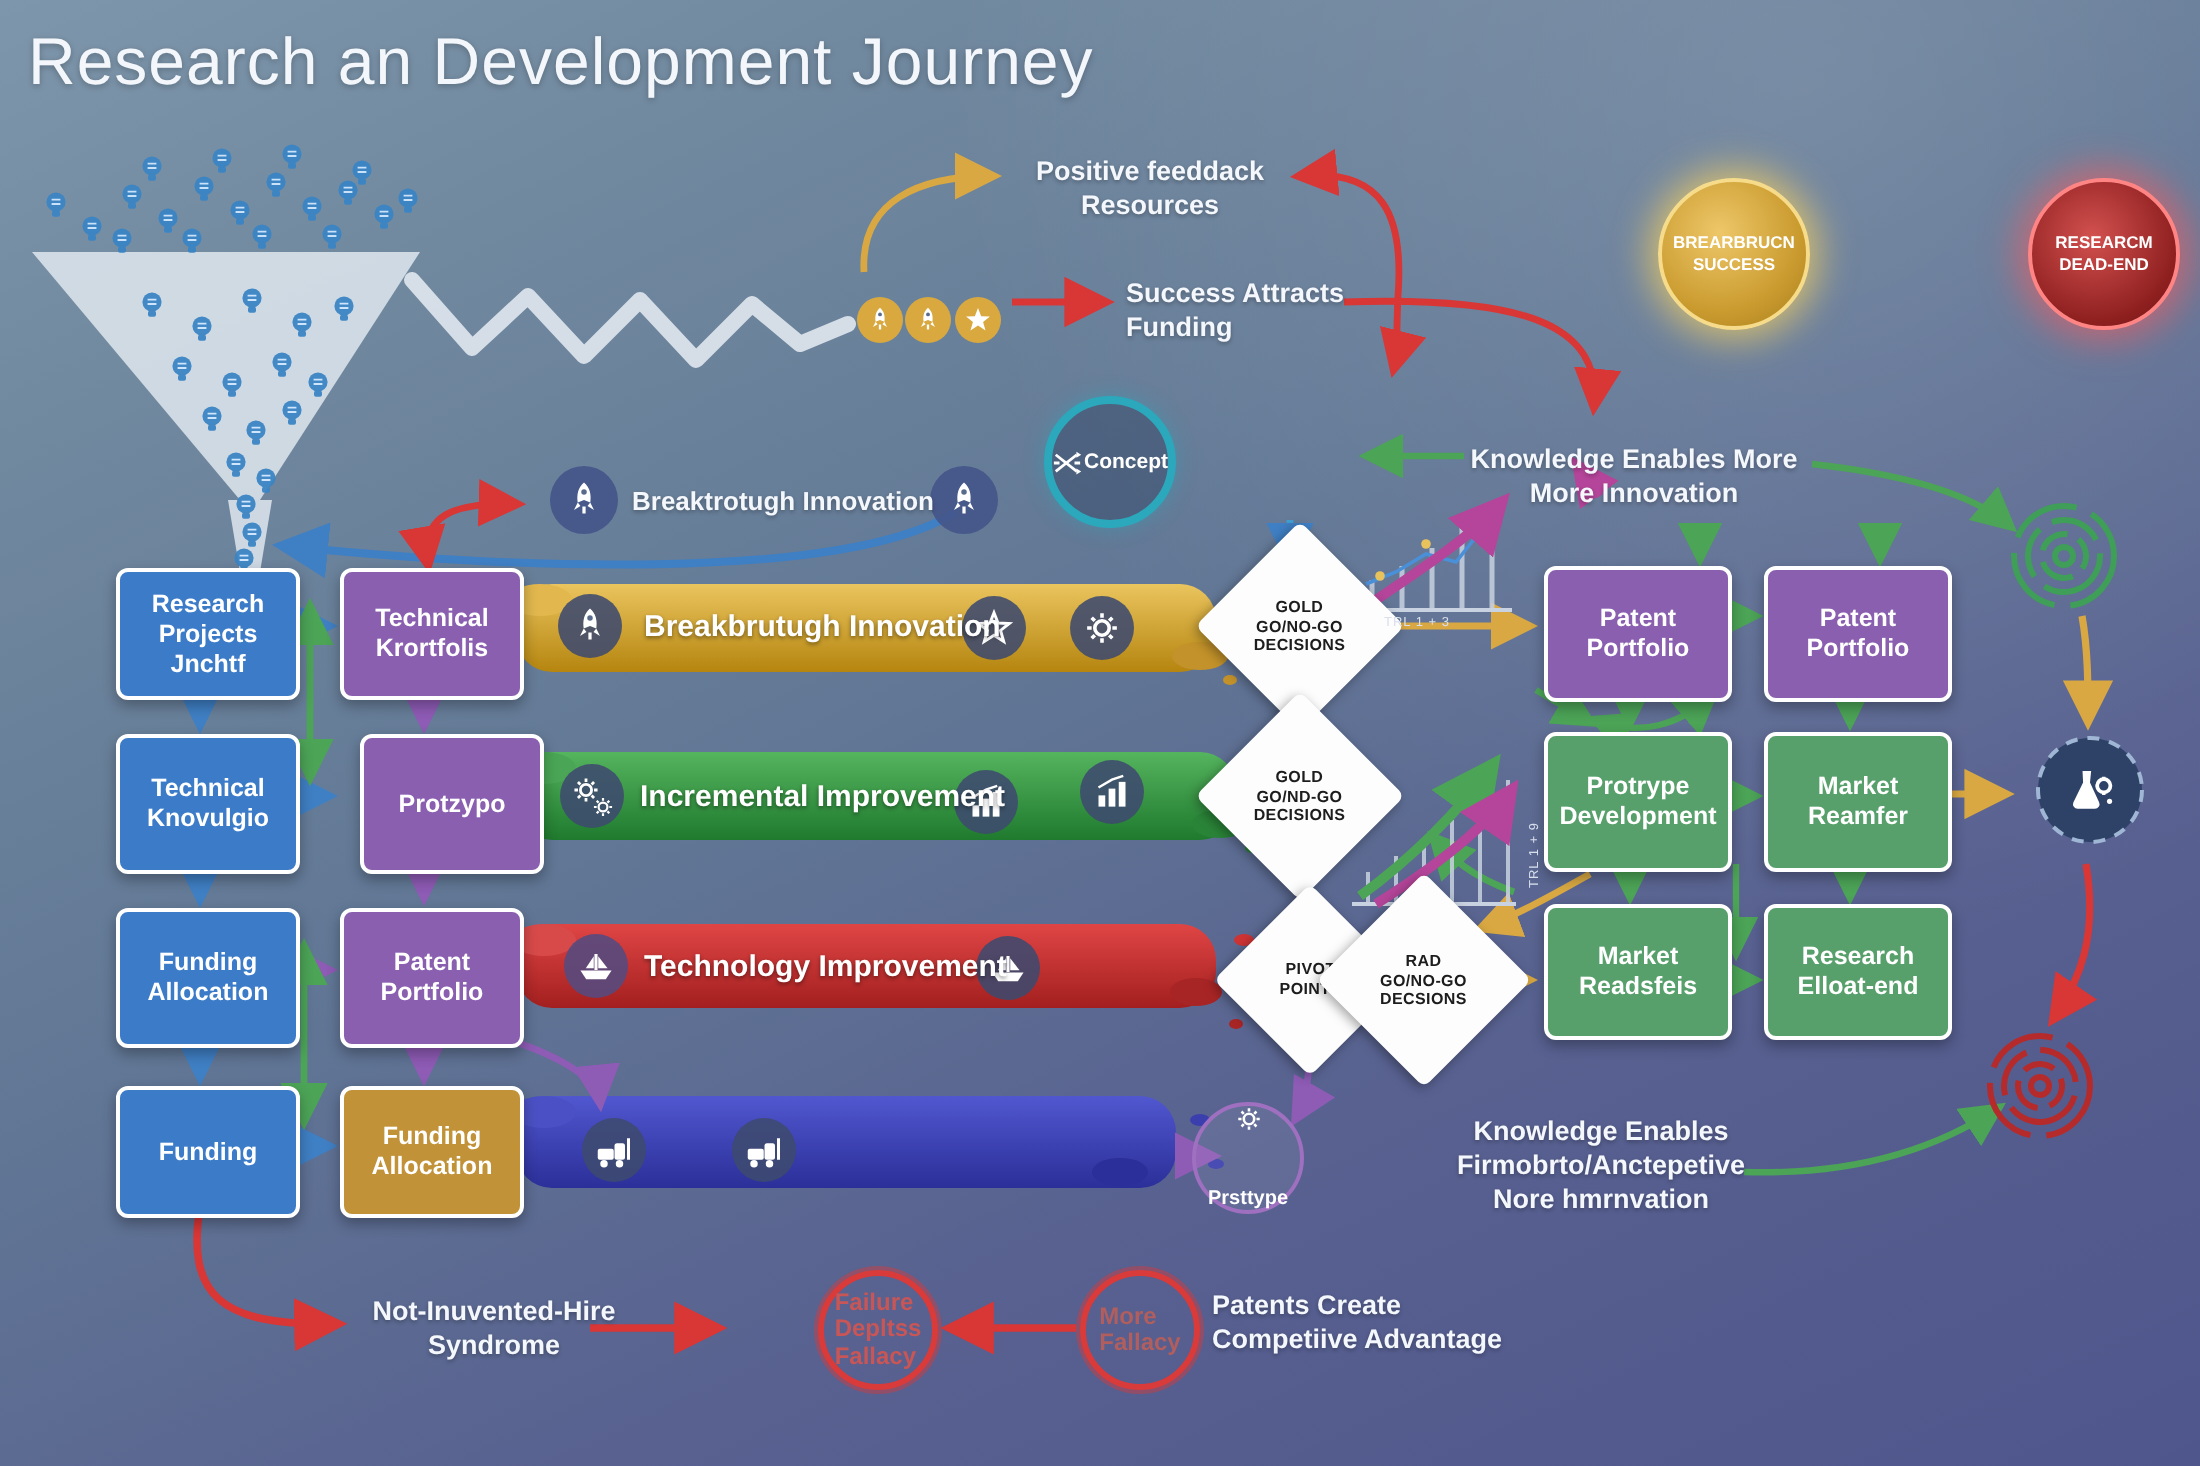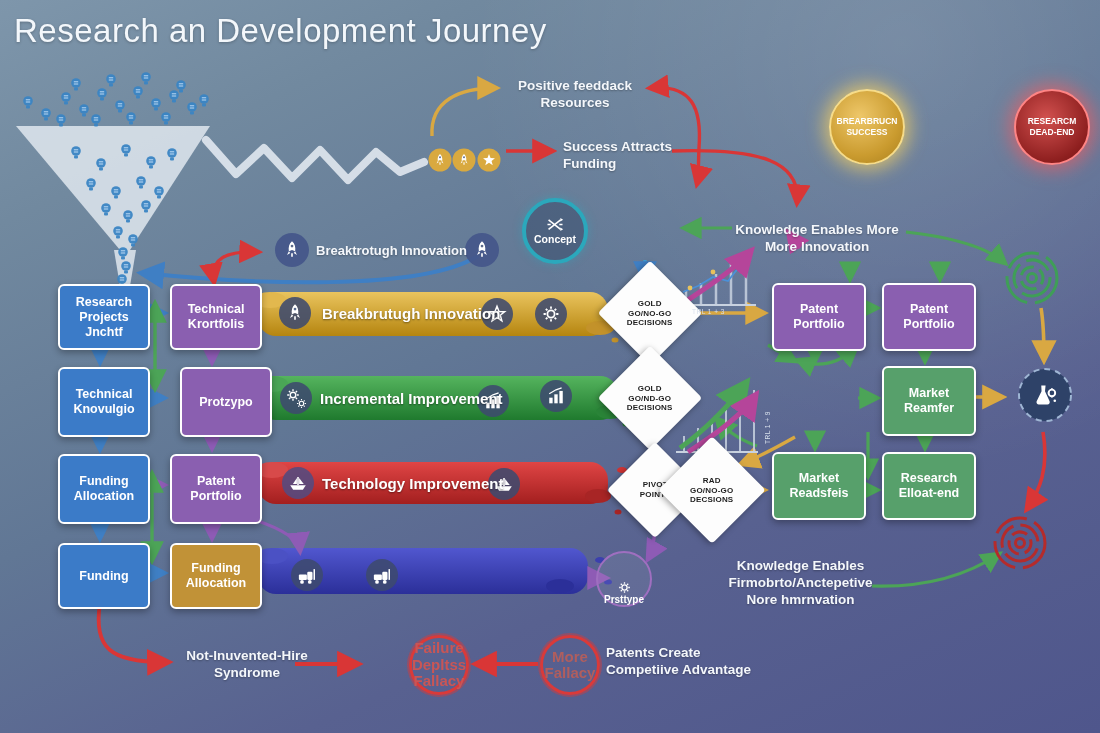--- a/index.html
+++ b/index.html
@@ -44,32 +44,32 @@
     justify-content:center;text-align:center;color:#fff;font-weight:bold;font-size:8.5px;line-height:1.25;
   }
   .badge.gold{background:radial-gradient(circle at 40% 35%,#eec769,#ca9b2f 62%,#a87e1d);
     border:2px solid #f6dc8a;box-shadow:0 0 18px 5px rgba(242,205,98,.75);}
   .badge.greenb{background:radial-gradient(circle at 40% 35%,#58b16b,#2e7d42 70%,#1f6331);
     border:2px solid #8ae3a2;box-shadow:0 0 18px 5px rgba(95,225,130,.6);}
   .badge.redb{background:radial-gradient(circle at 42% 38%,#d2514f,#8e1f1f 70%,#6d1414);
     border:2px solid #ff8484;box-shadow:0 0 18px 5px rgba(255,90,90,.6);}
   .tealCircle{
     position:absolute;width:58px;height:58px;border-radius:50%;border:4px solid #2ba8bc;
-    background:rgba(46,66,98,.45);display:flex;flex-direction:column;align-items:center;
+    background:rgba(46,66,98,.45);display:flex;flex-direction:row;align-items:center;
     justify-content:center;color:#fff;font-size:10.5px;font-weight:bold;gap:1px;
     box-shadow:0 0 10px rgba(43,168,188,.45);
   }
   .smallCircle{
     position:absolute;border-radius:50%;display:flex;flex-direction:column;align-items:center;
-    justify-content:flex-end;color:#fff;font-weight:bold;
+    justify-content:space-between;color:#fff;font-weight:bold;
   }
   .stamp{
     position:absolute;width:54px;height:54px;border-radius:50%;border:3px solid #d93a3a;
     box-shadow:0 0 0 2px rgba(217,58,58,.45);display:flex;align-items:center;justify-content:center;
-    text-align:center;color:#c85656;font-size:15px;font-weight:bold;line-height:1.1;
+    color:#c85656;font-size:12px;font-weight:bold;line-height:1.1;
   }
   .bandLabel{position:absolute;color:#fff;font-weight:bold;font-size:15px;
     text-shadow:0 1px 2px rgba(0,0,0,.45);}
   .axisLbl{position:absolute;color:#d8e0ec;font-size:6.5px;letter-spacing:.5px;}
   .vert{transform:rotate(-90deg);transform-origin:left top;}
 </style>
 </head>
 <body>
 
 <div class="stage">
@@ -489,20 +489,22 @@
 <div class="box purple bind" style="left:170px;top:284px;width:84px;height:58px;">Technical
 Krortfolis</div>
 <div class="box purple bind" style="left:180px;top:367px;width:84px;height:62px;">Protzypo</div>
 <div class="box purple bind" style="left:170px;top:454px;width:84px;height:62px;">Patent
 Portfolio</div>
 <div class="box goldbx bind" style="left:170px;top:543px;width:84px;height:58px;">Funding
 Allocation</div>
 
 <div class="box purple bind" style="left:772px;top:283px;width:86px;height:60px;">Patent
 Portfolio</div>
+<div class="box green bind" style="left:772px;top:366px;width:86px;height:62px;">Protrype
+Development</div>
 <div class="box green bind" style="left:772px;top:452px;width:86px;height:60px;">Market
 Readsfeis</div>
 
 <div class="box purple bind" style="left:882px;top:283px;width:86px;height:60px;">Patent
 Portfolio</div>
 <div class="box green bind" style="left:882px;top:366px;width:86px;height:62px;">Market
 Reamfer</div>
 <div class="box green bind" style="left:882px;top:452px;width:86px;height:60px;">Research
 Elloat-end</div>
 

